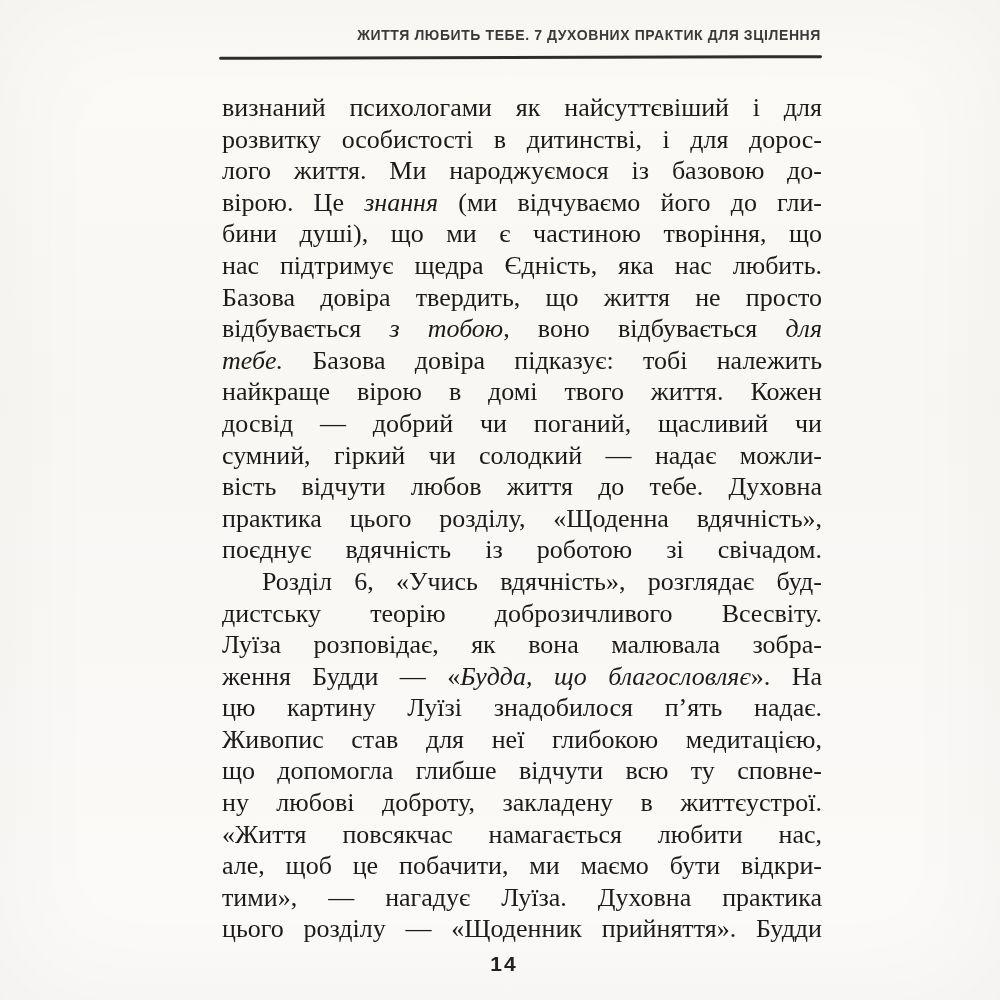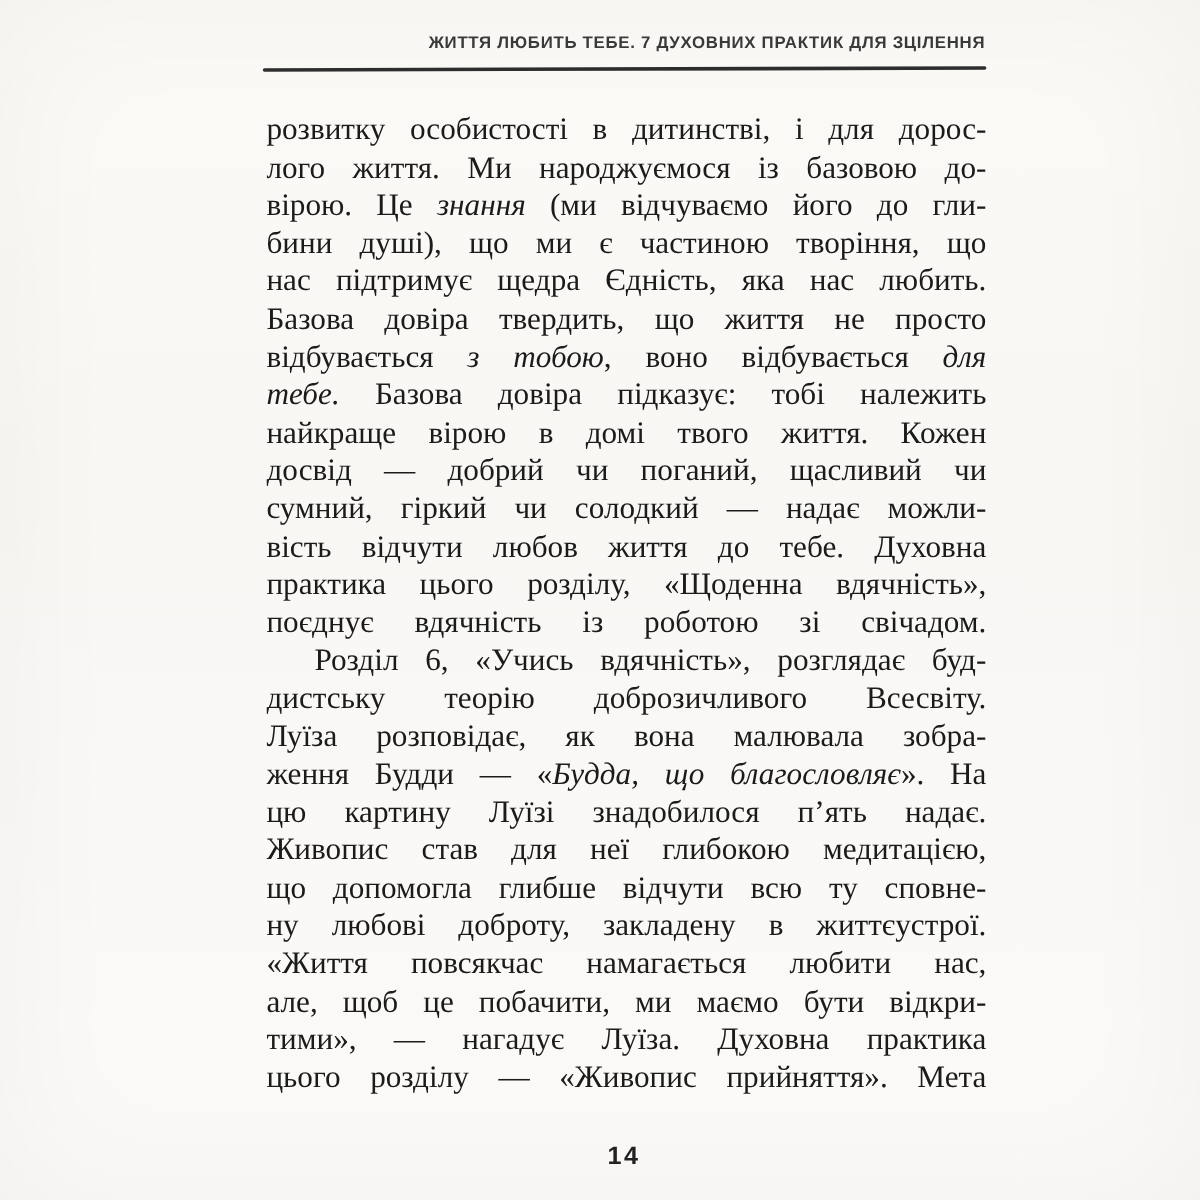--- a/index.html
+++ b/index.html
@@ -49,37 +49,38 @@
     text-align-last: justify;
     white-space: normal;
     height: 31.6px;
     overflow: hidden;
   }
   .line.indent { text-indent: 40px; }
   .it { font-style: italic; }
   .bd { font-weight: normal; }
   .folio {
     position: absolute;
-    left: 220px; top: 952px;
+    left: 204px; top: 952px;
     width: 600px;
     text-align: center;
     font-family: "Liberation Sans", sans-serif;
     font-size: 21px;
     font-weight: bold;
     letter-spacing: 2px;
     color: #222222;
   }
 </style>
 </head>
 <body>
 
 <div class="page">
   <div class="running-header">ЖИТТЯ ЛЮБИТЬ ТЕБЕ. 7 ДУХОВНИХ ПРАКТИК ДЛЯ ЗЦІЛЕННЯ</div>
   <div class="header-rule"></div>
   <div class="body-text">
+      <div class="line"><span>визнаний психологами як найсуттєвіший і для</span></div>
       <div class="line"><span>розвитку особистості в дитинстві, і для дорос-</span></div>
       <div class="line"><span>лого життя. Ми народжуємося із базовою до-</span></div>
       <div class="line"><span>вірою. Це </span><span class="it">знання</span><span> (ми відчуваємо його до гли-</span></div>
       <div class="line"><span>бини душі), що ми є частиною творіння, що</span></div>
       <div class="line"><span>нас підтримує щедра Єдність, яка нас любить.</span></div>
       <div class="line"><span>Базова довіра твердить, що життя не просто</span></div>
       <div class="line"><span>відбувається </span><span class="it">з тобою</span><span>, воно відбувається </span><span class="it">для</span></div>
       <div class="line"><span class="it">тебе.</span><span> Базова довіра підказує: тобі належить</span></div>
       <div class="line"><span>найкраще вірою в домі твого життя. Кожен</span></div>
       <div class="line"><span>досвід — добрий чи поганий, щасливий чи</span></div>
@@ -91,16 +92,16 @@
       <div class="line"><span>дистську теорію доброзичливого Всесвіту.</span></div>
       <div class="line"><span>Луїза розповідає, як вона малювала зобра-</span></div>
       <div class="line"><span>ження Будди — «</span><span class="it">Будда, що благословляє</span><span>». На</span></div>
       <div class="line"><span>цю картину Луїзі знадобилося п’ять надає.</span></div>
       <div class="line"><span>Живопис став для неї глибокою медитацією,</span></div>
       <div class="line"><span>що допомогла глибше відчути всю ту сповне-</span></div>
       <div class="line"><span>ну любові доброту, закладену в життєустрої.</span></div>
       <div class="line"><span>«Життя повсякчас намагається любити нас,</span></div>
       <div class="line"><span>але, щоб це побачити, ми маємо бути відкри-</span></div>
       <div class="line"><span>тими», — нагадує Луїза. Духовна практика</span></div>
-      <div class="line"><span>цього розділу — «Живопис прийняття». Мета</span></div>
+      <div class="line"><span>цього розділу — «Щоденник прийняття». Будди</span></div>
     </div>
   <div class="folio">14</div>
 </div>
 
 </body></html>

